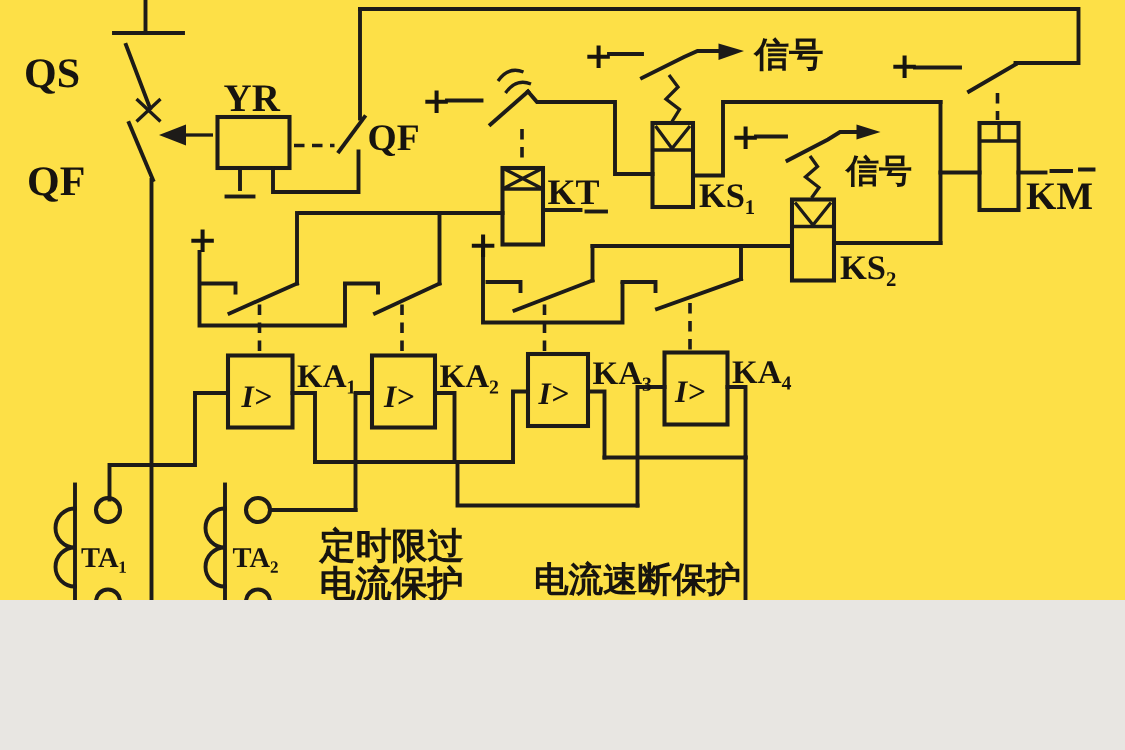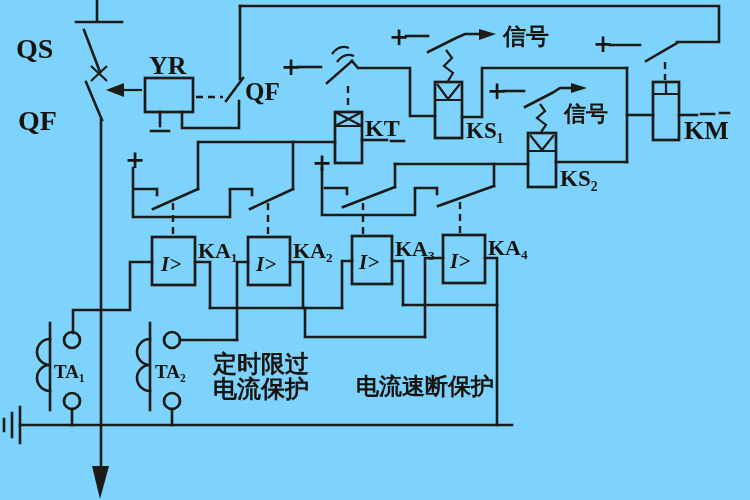--- a/index.html
+++ b/index.html
@@ -1,16 +1,16 @@
 <!DOCTYPE html>
 <html><head>
 <meta charset="utf-8">
 <style>
   html,body{margin:0;padding:0;background:#e8e6e2;}
-  .stage{width:750px;height:500px;background:#7dd3fc;position:relative;overflow:hidden;
+  .stage{width:750px;height:400px;background:#fde047;position:relative;overflow:hidden;
          font-family:"Liberation Serif","DejaVu Serif",serif;}
   svg{display:block}
   .wire{stroke:#1d1b18;stroke-width:2.6;fill:none;stroke-linecap:square;}
   .wire-thin{stroke:#1d1b18;stroke-width:2.2;fill:none;stroke-linecap:butt;}
   .dash{stroke:#1d1b18;stroke-width:2.4;fill:none;stroke-dasharray:7 5;stroke-linecap:butt;}
   .boxsym{stroke:#1d1b18;stroke-width:2.7;fill:none;}
   .solid{fill:#1d1b18;stroke:none;}
   text{fill:#17140f;}
   .lbl{font-family:"Liberation Serif","DejaVu Serif",serif;font-weight:bold;}
   .cjk{font-family:"DejaVu Sans","Liberation Sans",sans-serif;font-weight:bold;}

